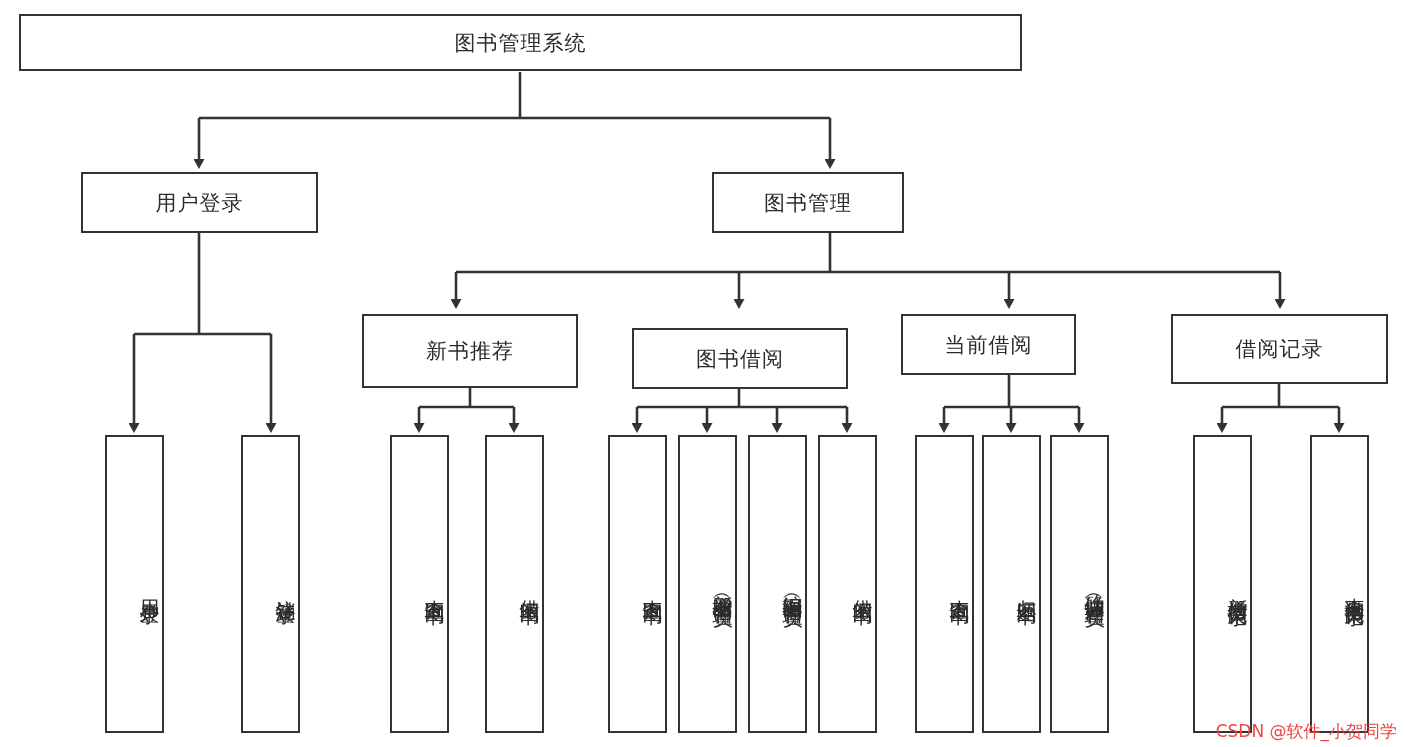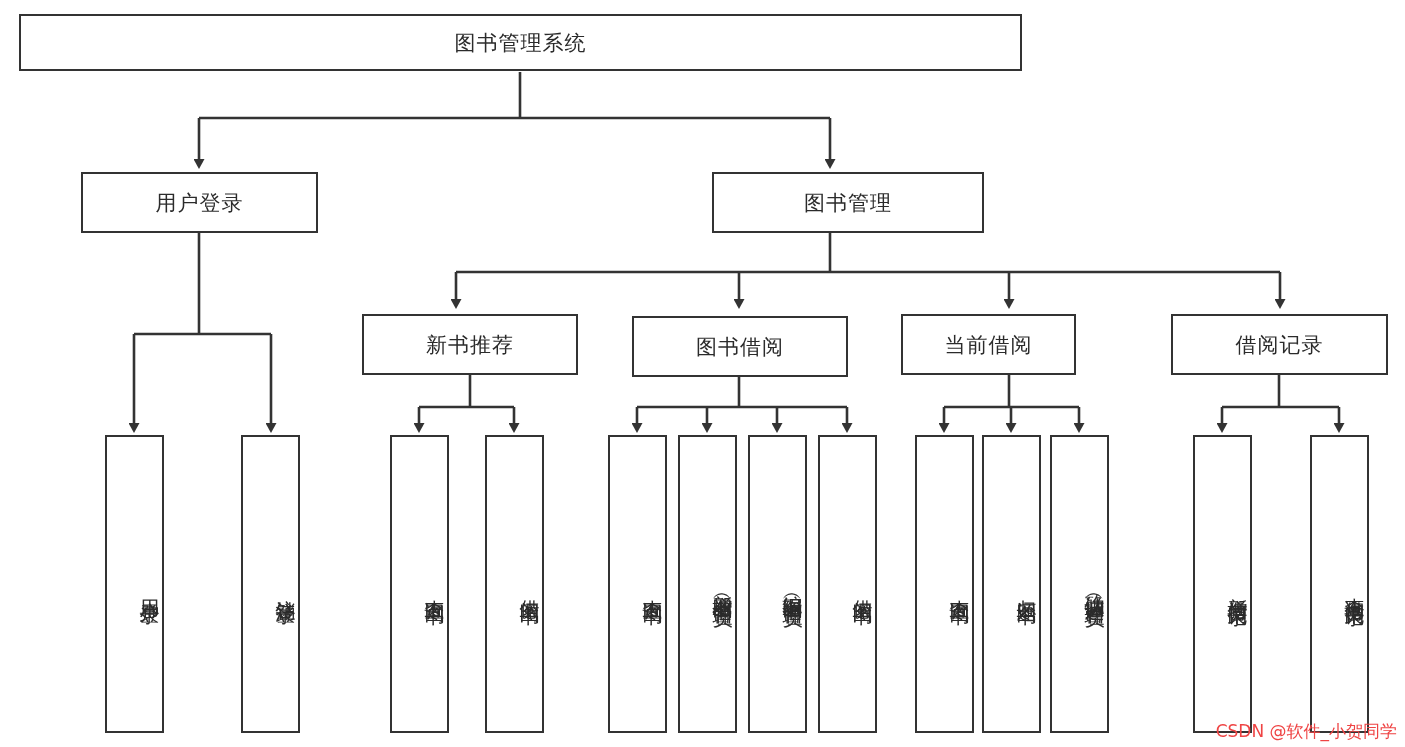--- a/index.html
+++ b/index.html
@@ -120,34 +120,34 @@
     </g>
   </svg>
 
   <div class="node horiz" style="left:19px; top:14px; width:1003px; height:57px;">
     <span class="lbl">图书管理系统</span>
   </div>
 
   <div class="node horiz" style="left:81px; top:172px; width:237px; height:61px;">
     <span class="lbl">用户登录</span>
   </div>
-  <div class="node horiz" style="left:712px; top:172px; width:272px; height:61px;">
+  <div class="node horiz" style="left:712px; top:172px; width:192px; height:61px;">
     <span class="lbl">图书管理</span>
   </div>
 
-  <div class="node horiz" style="left:362px; top:314px; width:216px; height:61px;">
+  <div class="node horiz" style="left:362px; top:314px; width:216px; height:74px;">
     <span class="lbl">新书推荐</span>
   </div>
-  <div class="node horiz" style="left:632px; top:316px; width:216px; height:61px;">
+  <div class="node horiz" style="left:632px; top:328px; width:216px; height:61px;">
     <span class="lbl">图书借阅</span>
   </div>
   <div class="node horiz" style="left:901px; top:314px; width:175px; height:61px;">
     <span class="lbl">当前借阅</span>
   </div>
-  <div class="node horiz" style="left:1171px; top:314px; width:217px; height:61px;">
+  <div class="node horiz" style="left:1171px; top:314px; width:217px; height:70px;">
     <span class="lbl">借阅记录</span>
   </div>
 
   <div class="node vert" style="left:105px; top:435px; width:59px; height:298px;">
     <span class="lbl">用户登录</span>
   </div>
   <div class="node vert" style="left:241px; top:435px; width:59px; height:298px;">
     <span class="lbl">注销登录</span>
   </div>
 

